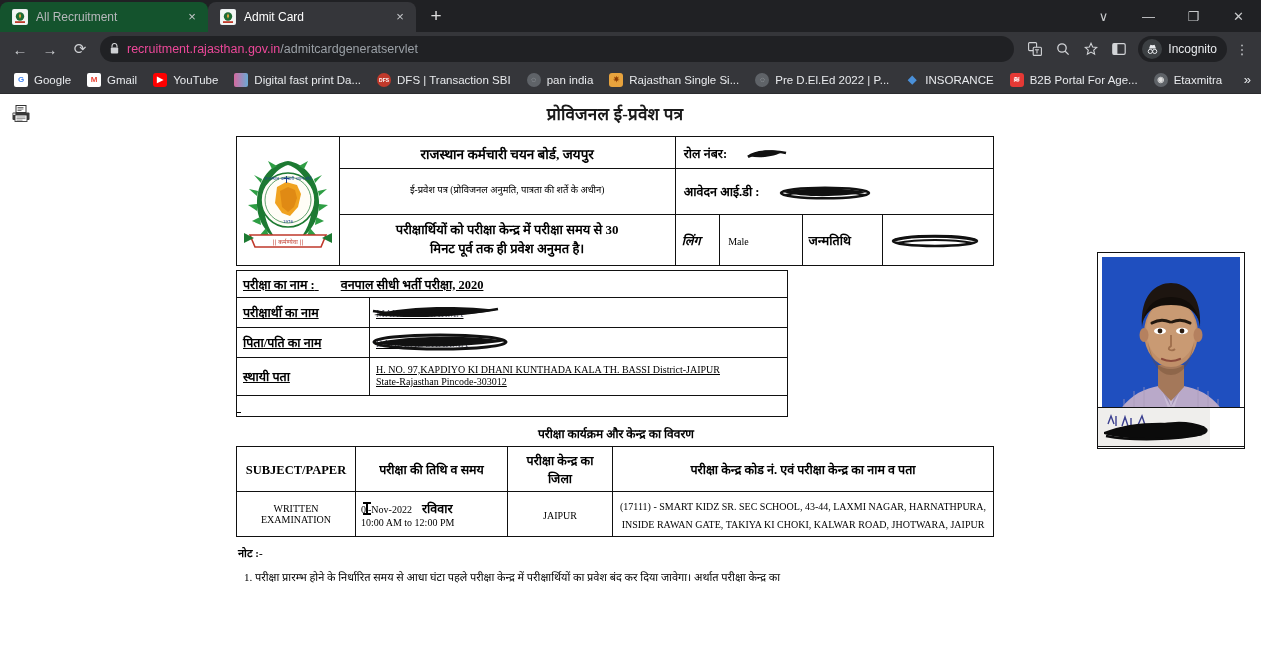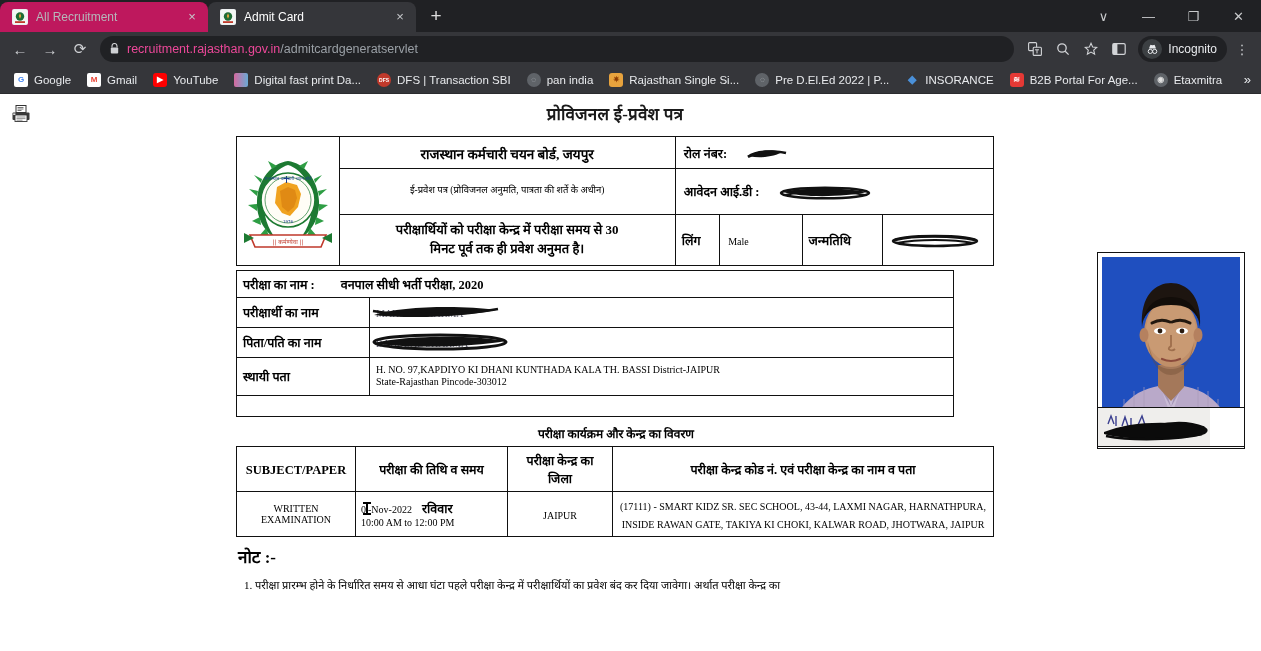--- a/index.html
+++ b/index.html
@@ -15,21 +15,21 @@
 
   .tabstrip {
     height: 32px; background: #202124; display: flex; align-items: flex-end;
     position: relative;
   }
   .tab {
     height: 30px; width: 208px; display: flex; align-items: center;
     padding: 0 8px 0 12px; gap: 8px; font-size: 12px; color: #c6c8cb;
     border-radius: 8px 8px 0 0; position: relative; flex: 0 0 auto;
   }
-  .tab.inactive { background: #be185d; color: #b6b8bb; }
+  .tab.inactive { background: #14532d; color: #b6b8bb; }
   .tab.active { background: #35363a; color: #ffffff; }
   .tab .favicon {
     width: 16px; height: 16px; flex: 0 0 16px; border-radius: 2px;
     background: #eceff1; display: flex; align-items: center; justify-content: center;
     overflow: hidden;
   }
   .tab .title {
     flex: 1 1 auto; white-space: nowrap; overflow: hidden; text-overflow: ellipsis;
     font-size: 12px;
   }
@@ -141,21 +141,21 @@
   .photo { width: 100%; height: 100%; position: relative; overflow: hidden; }
   .sigbox {
     position: absolute; left: 861px; top: 305px; width: 148px; height: 40px;
     border: 1px solid #111; background: #efefef; overflow: hidden;
   }
 
   .sched-title { font-weight: bold; font-size: 12px; margin: 8px 0 4px 2px; text-align: center; }
   table.sched { border-collapse: collapse; width: 758px; }
   table.sched td, table.sched th { border: 1px solid #111; padding: 4px 5px; }
   table.sched th { font-weight: bold; text-align: center; }
-  .note-label { font-weight: bold; font-size: 17px; margin: 8px 0 0 2px; }
+  .note-label { font-weight: bold; font-size: 11px; margin: 8px 0 0 2px; }
   .note-line { font-size: 11px; margin: 10px 0 0 8px; line-height: 1.35; }
 
   .caret {
     display: inline-block; width: 2px; height: 13px; background: #000;
     vertical-align: -2px; position: relative;
   }
   .caret::before, .caret::after {
     content: ""; position: absolute; left: -3px; width: 8px; height: 2px; background: #000;
   }
   .caret::before { top: 0; }
@@ -394,21 +394,21 @@
                     <path d="M8 10 C30 5, 68 6, 88 10" stroke="#111" stroke-width="2" fill="none"></path>
                   </svg>
             </span>
           </td>
         </tr>
         <tr>
           <td style="text-align:center; padding:6px 6px; height:49px;">
             <div class="hi" style="font-size:13px;line-height:1.45">परीक्षार्थियों को परीक्षा केन्द्र में परीक्षा समय से 30</div>
             <div class="hi" style="font-size:13px;line-height:1.45">मिनट पूर्व तक ही प्रवेश अनुमत है।</div>
           </td>
-          <td style="width:42px; padding:4px 6px;">
+          <td style="width:42px; padding:4px 6px;font-style:italic;">
             <span class="hi">लिंग</span>
           </td>
           <td style="width:78px; padding:4px 8px;">
             <span class="serif">Male</span>
           </td>
           <td style="width:76px; padding:4px 6px;">
             <span class="hi">जन्मतिथि</span>
           </td>
           <td style="width:102px; padding:4px 6px;">
             <span class="scribble">
@@ -416,21 +416,21 @@
                     <ellipse cx="46" cy="8" rx="42" ry="5" fill="none" stroke="#111" stroke-width="2.6"></ellipse>
                     <path d="M6 7 C26 2, 66 3, 86 7" stroke="#111" stroke-width="2.4" fill="none"></path>
                     <path d="M8 10 C28 6, 64 6, 84 10" stroke="#111" stroke-width="2.2" fill="none"></path>
                   </svg>
             </span>
           </td>
         </tr>
       </tbody>
         </table>
 
-      <table class="b" style="margin-top:4px; width:718px;">
+      <table class="b" style="margin-top:4px; width:552px;text-decoration:underline;">
         <tbody>
             <tr style="height:27px;">
           <td colspan="2" style="padding:3px 6px;">
             <span class="hi">परीक्षा का नाम :</span>
             <span class="hi" style="margin-left:22px">वनपाल सीधी भर्ती परीक्षा, 2020</span>
           </td>
         </tr>
         <tr style="height:30px;">
           <td style="width:133px; padding:3px 6px;">
             <span class="hi">परीक्षार्थी का नाम</span>

